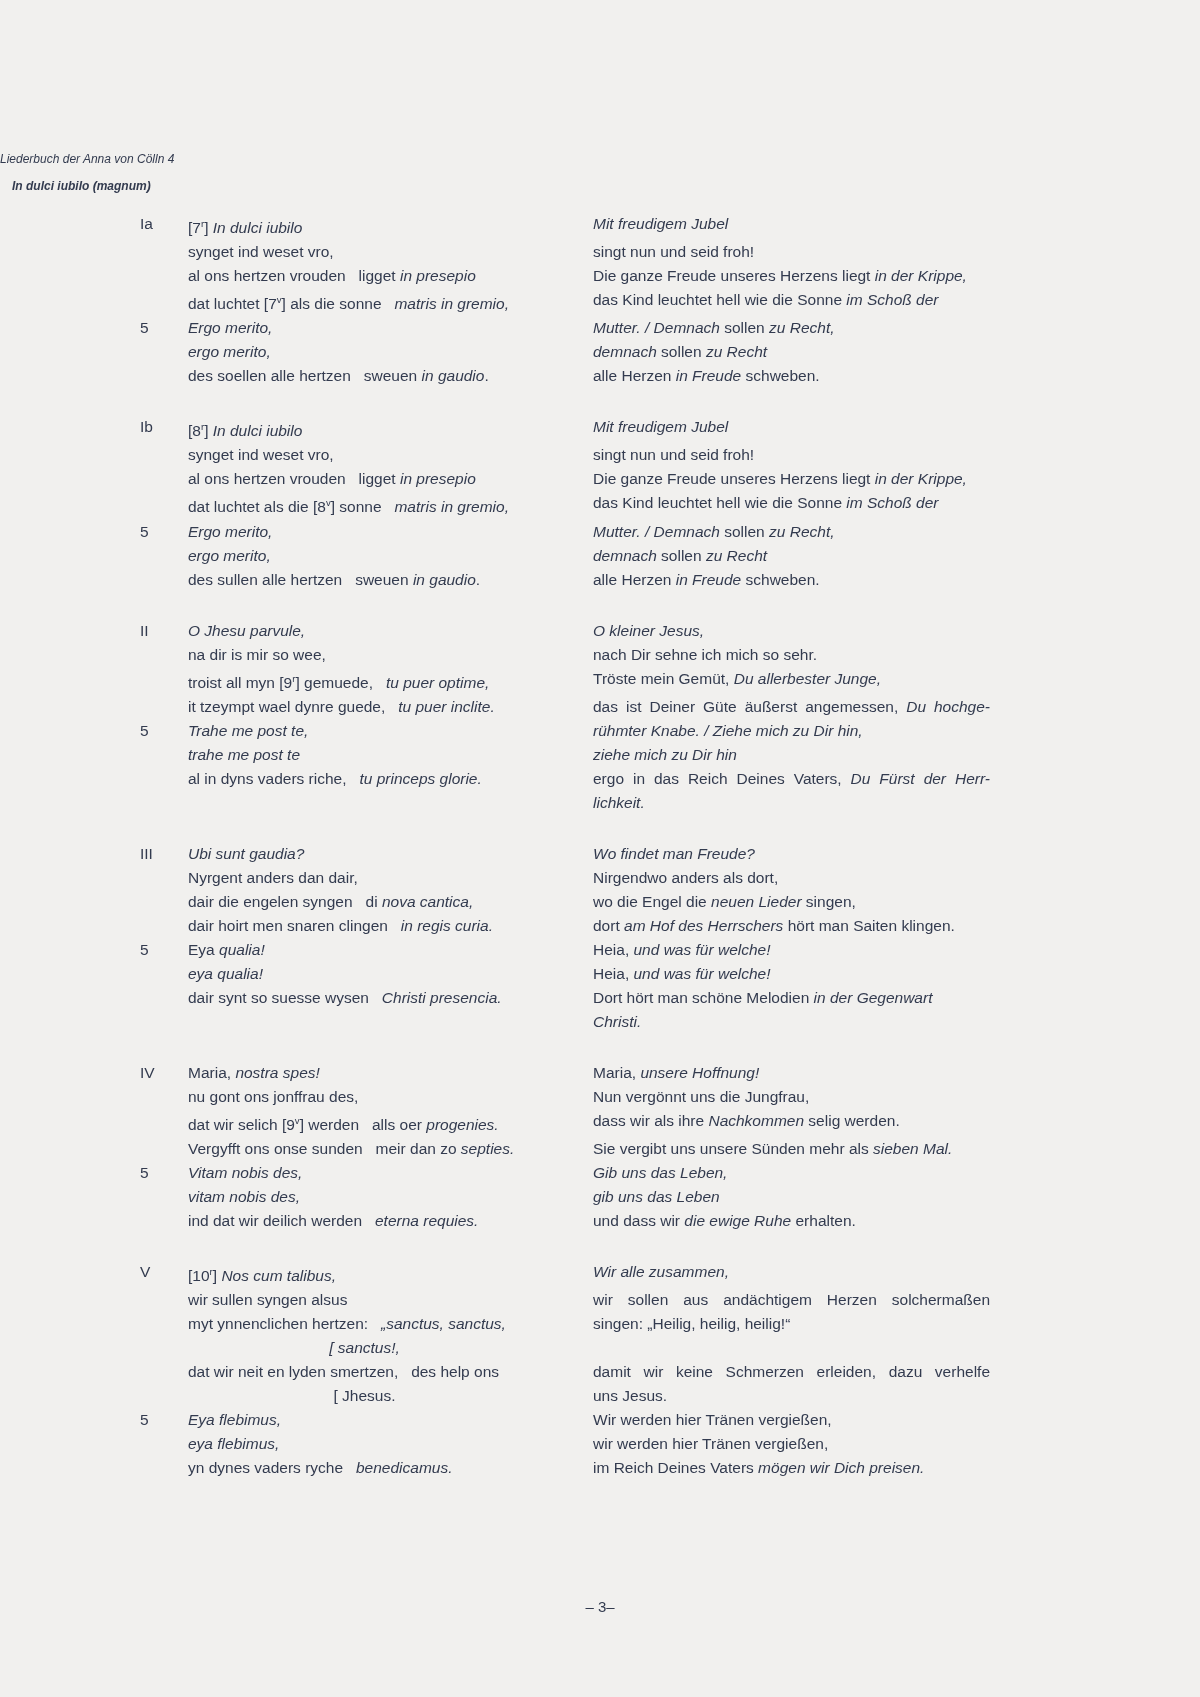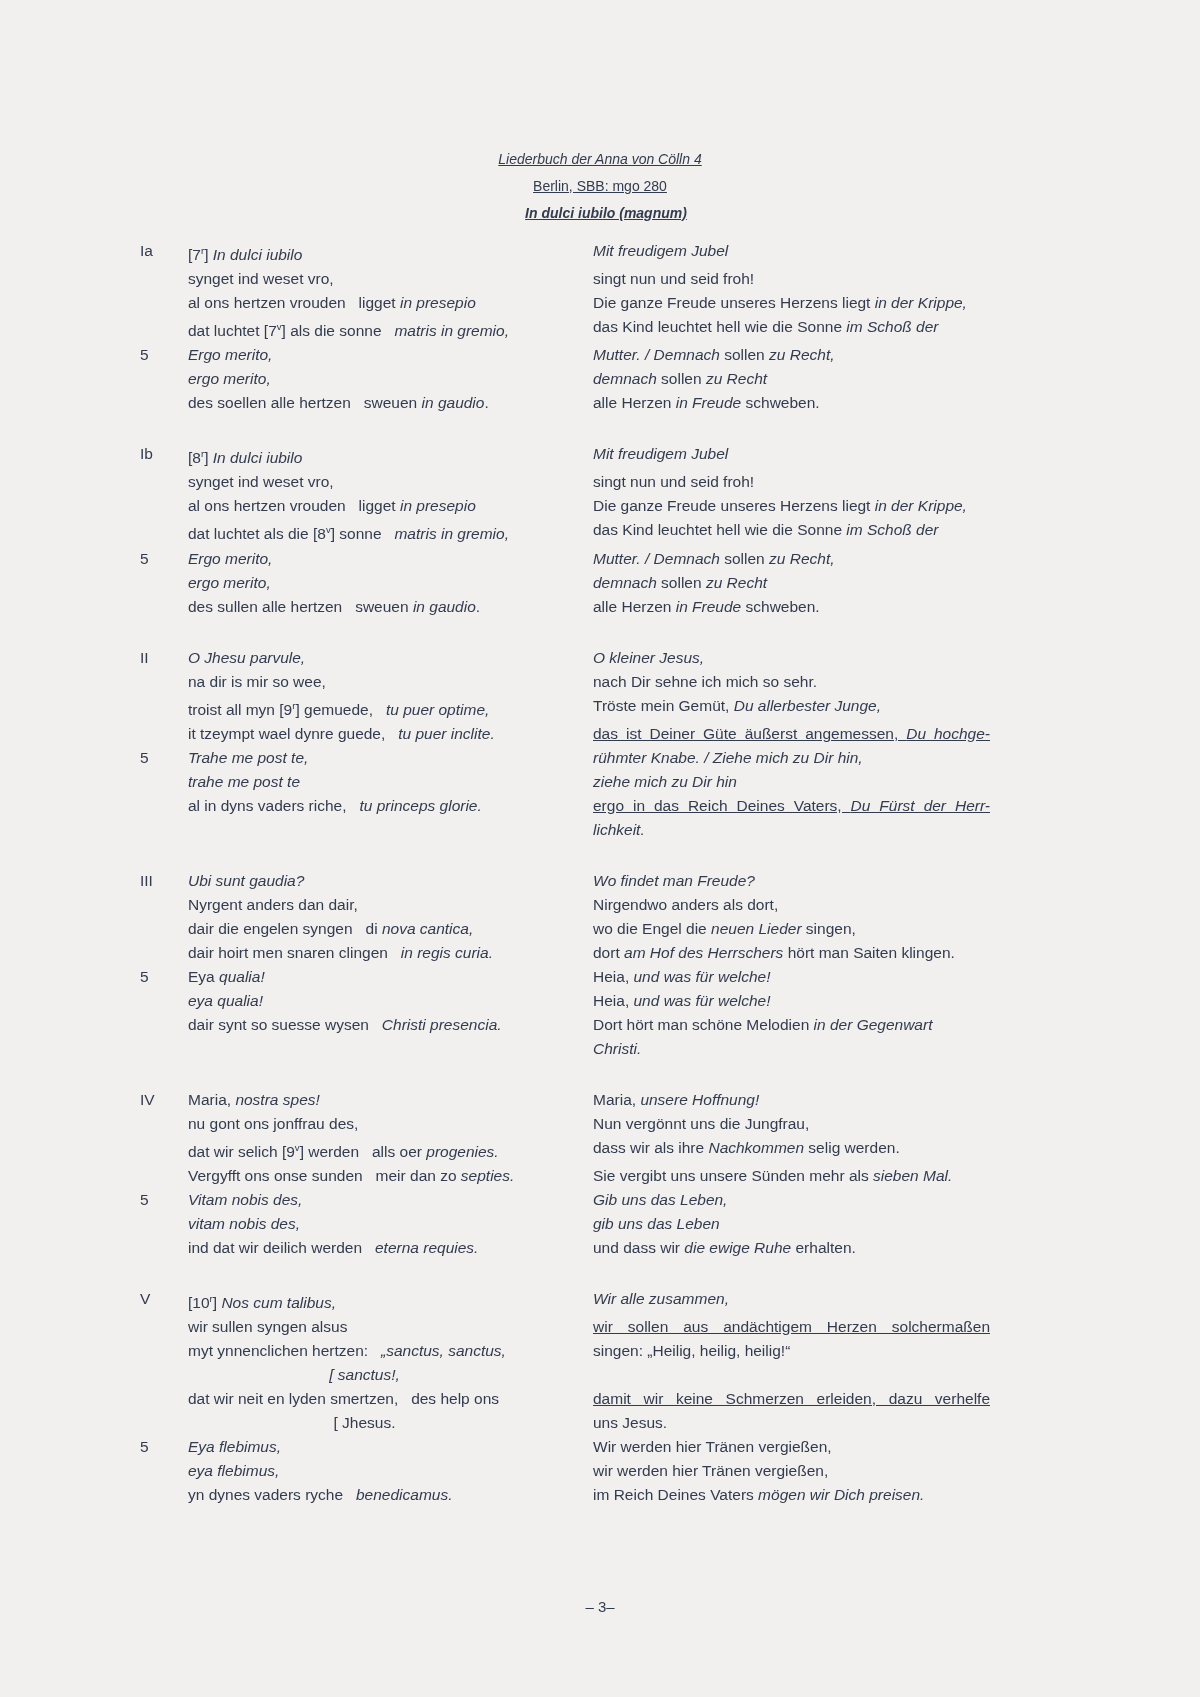--- a/index.html
+++ b/index.html
@@ -11,49 +11,48 @@
     width:1200px;height:1697px;
     background:var(--bg);
     color:var(--text);
     font-family:"Liberation Sans","DejaVu Sans",sans-serif;
     font-size:15.5px;
     position:relative;
     box-sizing:border-box;
     padding-top:146px;
     overflow:hidden;
   }
-  .title-block{text-align:center;line-height:27px;font-size:14px;text-decoration:underline;}
+  .title-block{text-align:left;line-height:27px;font-size:12px;}
   .t-italic{font-style:italic;}
   .t-bold-italic{font-style:italic;font-weight:bold;padding-left:12px;}
   .stanzas{margin-top:12px;}
   .stanza{
     display:grid;
     grid-template-columns:48px 405px 397px;
     margin-left:140px;
     margin-bottom:27px;
   }
   .vrow{display:contents;}
   .num,.left,.right{line-height:24px;white-space:pre;}
   .num{font-style:normal;}
   .left.align-right{text-align:center;padding-right:52px;}
-  .right.justify{white-space:normal;text-align:justify;text-align-last:justify;text-decoration:underline;}
+  .right.justify{white-space:normal;text-align:justify;text-align-last:justify;}
   .i{font-style:italic;}
   .s{font-size:0.62em;vertical-align:super;letter-spacing:0;}
   .page-number{
     position:absolute;top:1595px;left:0;width:100%;
     text-align:center;font-size:15px;line-height:24px;
   }
 </style>
 </head>
 <body>
 
 <div class="page">
   <header class="title-block">
     <div class="t-italic">Liederbuch der Anna von Cölln 4</div>
-    <div>Berlin, SBB: mgo 280</div>
     <div class="t-bold-italic">In dulci iubilo (magnum)</div>
   </header>
 
   <main class="stanzas" id="stanzas">
       <section class="stanza">
         <div class="vrow"><div class="num">Ia</div><div class="left"><span>[7</span><span class="s">r</span><span>] </span><span class="i">In dulci iubilo</span></div><div class="right"><span class="i">Mit freudigem Jubel</span></div></div>
         <div class="vrow"><div class="num"></div><div class="left"><span>synget ind weset vro,</span></div><div class="right"><span>singt nun und seid froh!</span></div></div>
         <div class="vrow"><div class="num"></div><div class="left"><span>al ons hertzen vrouden   ligget </span><span class="i">in presepio</span></div><div class="right"><span>Die ganze Freude unseres Herzens liegt </span><span class="i">in der Krippe,</span></div></div>
         <div class="vrow"><div class="num"></div><div class="left"><span>dat luchtet [7</span><span class="s">v</span><span>] als die sonne   </span><span class="i">matris in gremio,</span></div><div class="right"><span>das Kind leuchtet hell wie die Sonne </span><span class="i">im Schoß der</span></div></div>
         <div class="vrow"><div class="num">5</div><div class="left"><span class="i">Ergo merito,</span></div><div class="right"><span class="i">Mutter. / Demnach </span><span>sollen </span><span class="i">zu Recht,</span></div></div>

